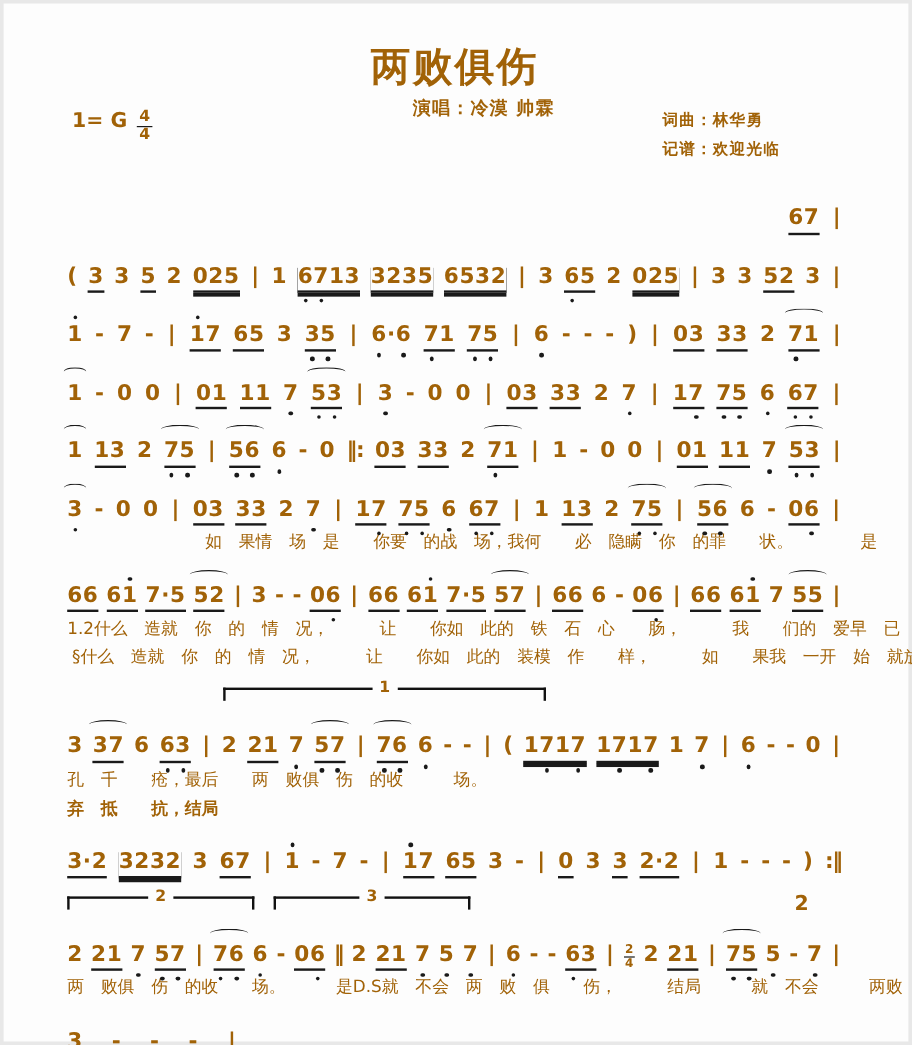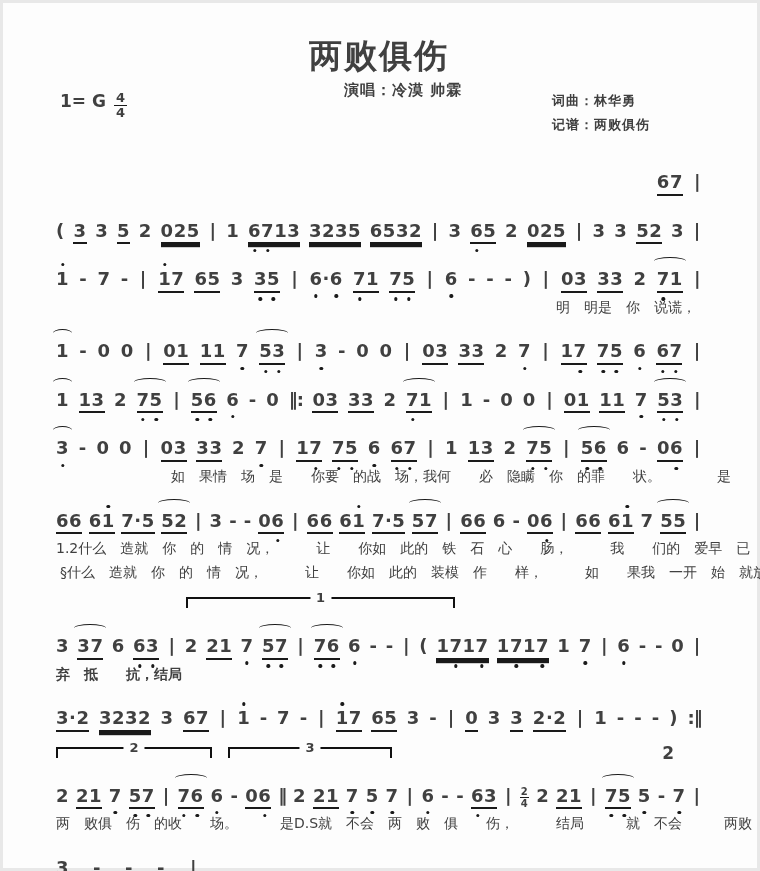--- a/index.html
+++ b/index.html
@@ -1,18 +1,18 @@
 <!DOCTYPE html>
 <html><head>
 <meta charset="utf-8">
 <style>
   html,body{margin:0;padding:0;background:#dcdcdc;}
   .page{position:relative;width:760px;height:871px;overflow:hidden;background:#fdfdfd;
         box-sizing:border-box;padding:30px 58px 0 56px;margin:0 auto;
-        font-family:"DejaVu Sans","Liberation Sans",sans-serif;color:#404040;
+        font-family:"DejaVu Sans","Liberation Sans",sans-serif;color:#a16207;
         box-shadow:inset 0 0 0 3px #e8e8e8;}
   h1{margin:4px 0 2px;text-align:center;font-size:33px;letter-spacing:2px;font-weight:bold;}
   .meta{position:relative;height:66px;}
   .key{position:absolute;left:4px;top:10px;font-size:17px;font-weight:bold;display:flex;align-items:flex-start;gap:8px;}
   .meter{display:inline-flex;flex-direction:column;align-items:center;font-size:13px;line-height:1.05;}
   .meter b.mt{border-bottom:1.4px solid #1a1a1a;padding:0 2px;}
   .singer{position:absolute;left:288px;top:0;font-size:15px;font-weight:bold;letter-spacing:1px;}
   .credits{position:absolute;left:496px;top:8px;font-size:13px;font-weight:bold;letter-spacing:1px;line-height:1.85;}
   
   .sys{position:relative;margin-bottom:13px;}
@@ -49,21 +49,21 @@
       <div class="key">
         <span>1= G</span>
         <span class="meter">
           <b class="mt">4</b>
           <b>4</b>
         </span>
       </div>
       <div class="singer">演唱：冷漠 帅霖</div>
       <div class="credits">
         <div>词曲：林华勇</div>
-        <div>记谱：两败俱伤</div>
+        <div>记谱：欢迎光临</div>
       </div>
     </div>
   </header>
 
   <main id="systems">
       <div class="sys">
         <div class="notes right">
           <span class="tok u1"><span class="ch">6</span><span class="ch">7</span></span>
           <span class="tok bar"><span class="ch">|</span></span>
         </div>
@@ -115,21 +115,20 @@
           <span class="tok"><span class="ch">-</span></span>
           <span class="tok"><span class="ch">-</span></span>
           <span class="tok p"><span class="ch">)</span></span>
           <span class="tok bar"><span class="ch">|</span></span>
           <span class="tok u1"><span class="ch">0</span><span class="ch">3</span></span>
           <span class="tok u1"><span class="ch">3</span><span class="ch">3</span></span>
           <span class="tok"><span class="ch">2</span></span>
           <span class="tok u1"><span class="ch">7<i class="dB"></i></span><span class="ch">1</span><i class="tie"></i></span>
           <span class="tok bar"><span class="ch">|</span></span>
         </div>
-        <div class="lyr" style="padding-left: 500px;">明　明是　你　说谎，</div>
       </div>
       <div class="sys">
         <div class="notes full">
           <span class="tok"><span class="ch">1</span><i class="tie"></i></span>
           <span class="tok"><span class="ch">-</span></span>
           <span class="tok"><span class="ch">0</span></span>
           <span class="tok"><span class="ch">0</span></span>
           <span class="tok bar"><span class="ch">|</span></span>
           <span class="tok u1"><span class="ch">0</span><span class="ch">1</span></span>
           <span class="tok u1"><span class="ch">1</span><span class="ch">1</span></span>
@@ -268,20 +267,21 @@
           <span class="tok u2"><span class="ch">1</span><span class="ch">7<i class="dB"></i></span><span class="ch">1</span><span class="ch">7<i class="dB"></i></span></span>
           <span class="tok"><span class="ch">1</span></span>
           <span class="tok"><span class="ch">7<i class="dB"></i></span></span>
           <span class="tok bar"><span class="ch">|</span></span>
           <span class="tok"><span class="ch">6<i class="dB"></i></span></span>
           <span class="tok"><span class="ch">-</span></span>
           <span class="tok"><span class="ch">-</span></span>
           <span class="tok"><span class="ch">0</span></span>
           <span class="tok bar"><span class="ch">|</span></span>
         </div>
+        <div class="lyr" style="padding-left: 0px;">孔　千　　疮，最后　　两　败俱　伤　的收　　　场。</div>
         <div class="lyr" style="padding-left: 0px; font-weight: bold;">弃　抵　　抗，结局</div>
       </div>
       <div class="sys">
         <div class="notes full">
           <span class="tok u1"><span class="ch">3</span><span class="ch">·</span><span class="ch">2</span></span>
           <span class="tok u2"><span class="ch">3</span><span class="ch">2</span><span class="ch">3</span><span class="ch">2</span></span>
           <span class="tok"><span class="ch">3</span></span>
           <span class="tok u1"><span class="ch">6</span><span class="ch">7</span></span>
           <span class="tok bar"><span class="ch">|</span></span>
           <span class="tok"><span class="ch">1<i class="dA"></i></span></span>

